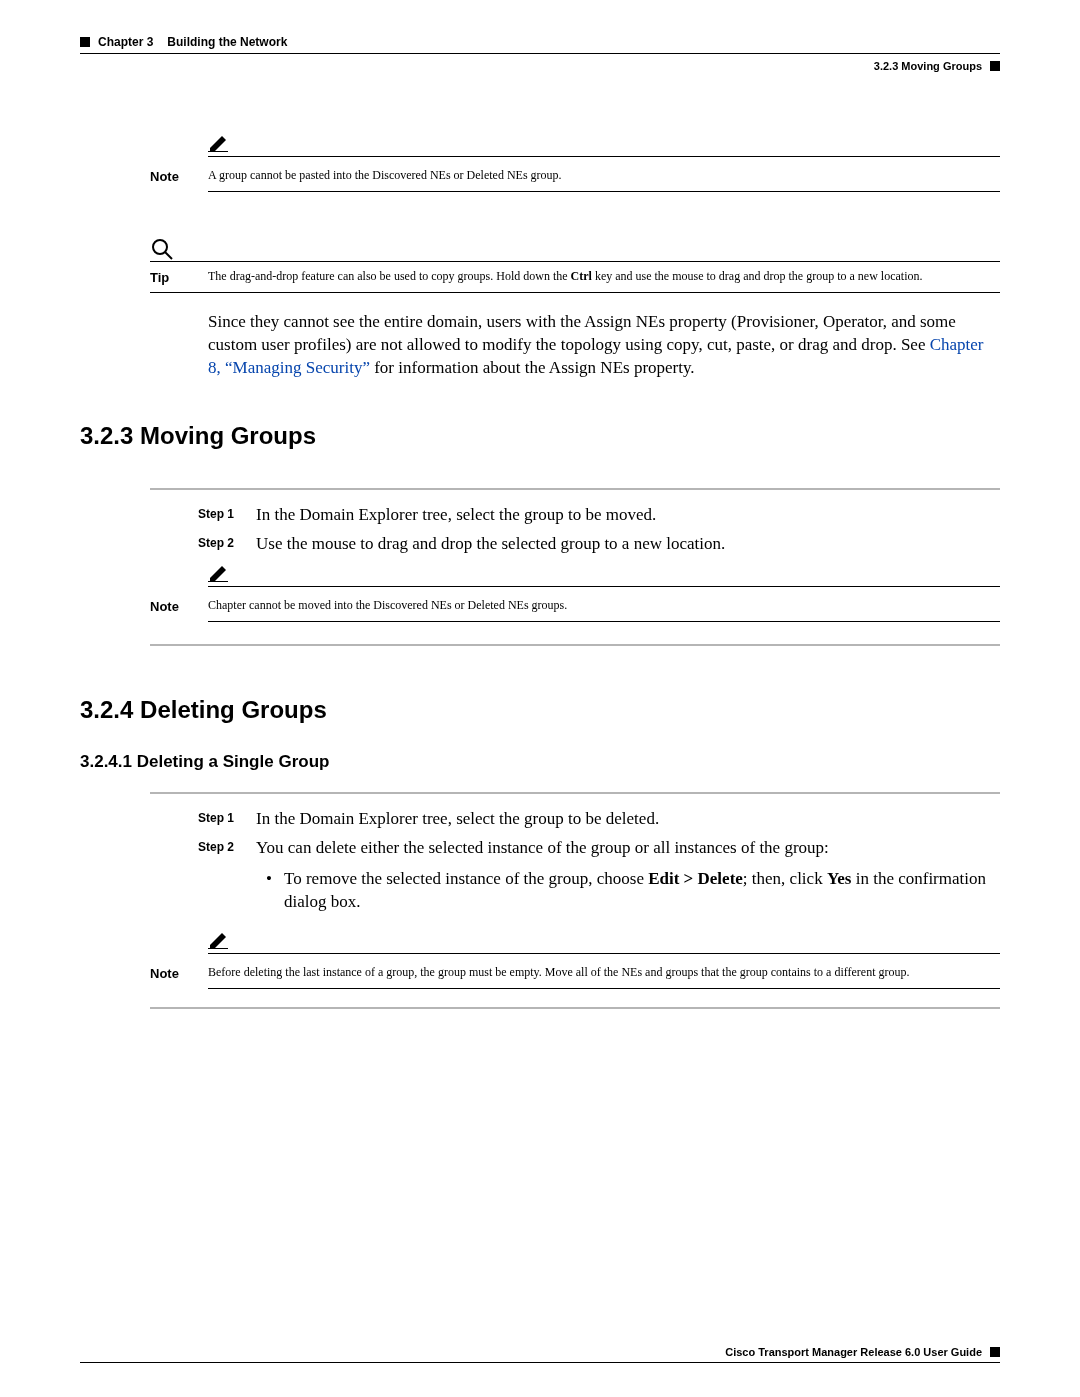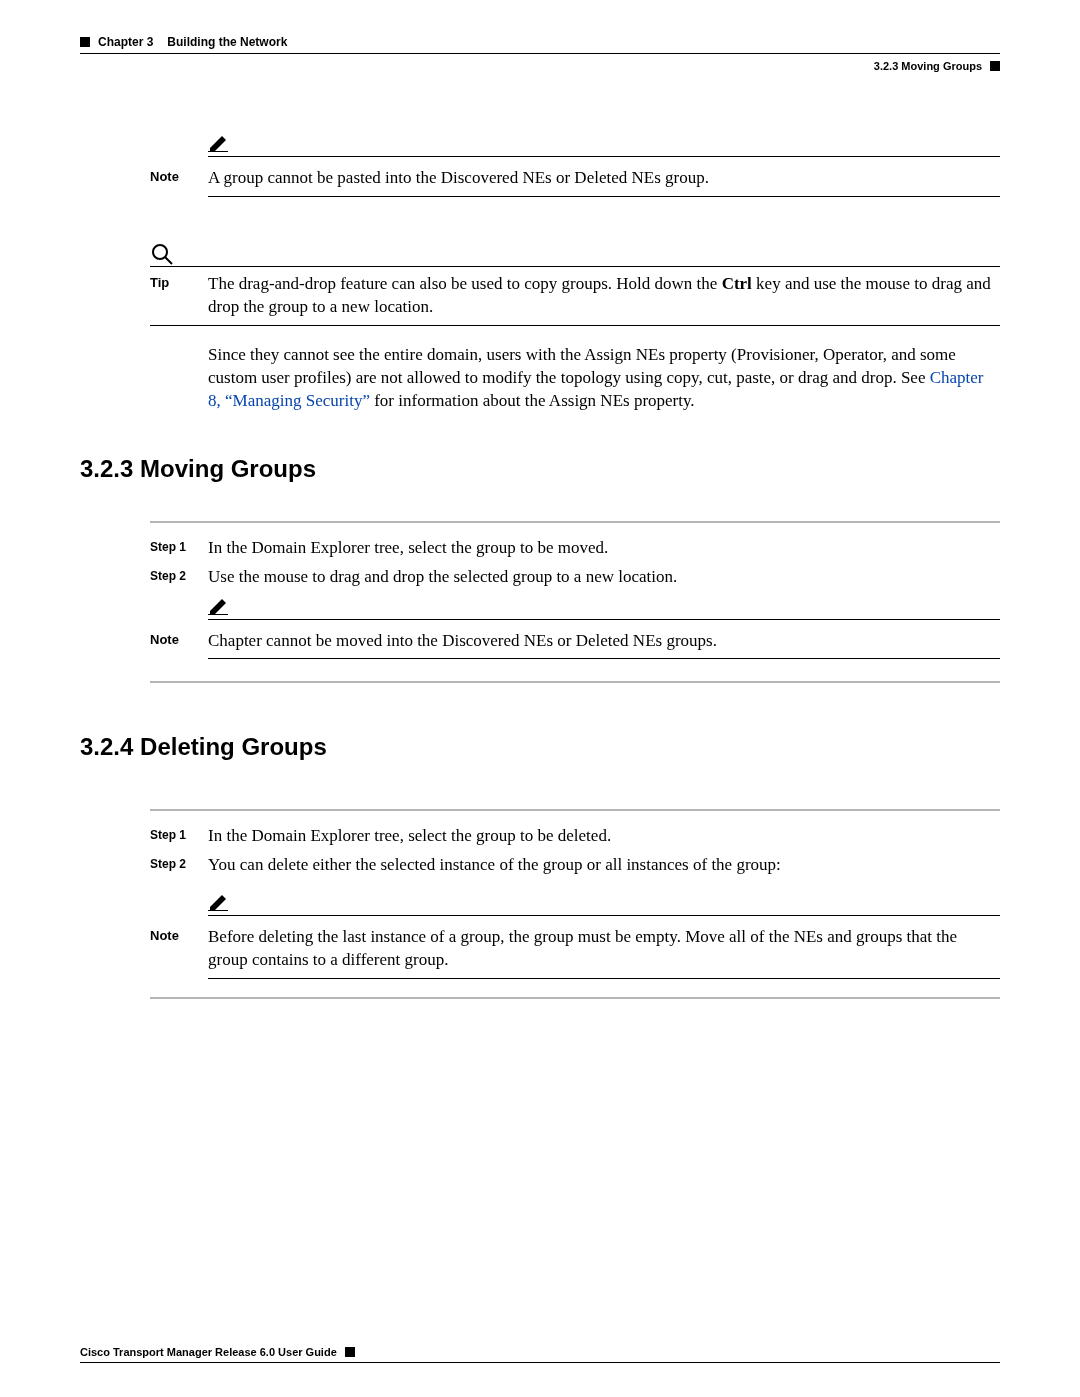--- a/index.html
+++ b/index.html
@@ -64,21 +64,21 @@
     width: 58px;
     flex-shrink: 0;
   }
   .callout-label {
     font-family: Arial, Helvetica, sans-serif;
     font-size: 13px;
     font-weight: bold;
   }
   .callout-body {
     flex: 1;
-    font-size: 17px;
+    font-size: 12px;
     line-height: 1.35;
   }
   .callout-icon {
     height: 22px;
     margin-bottom: 2px;
   }
   .rule-thin {
     border-top: 1px solid #000;
     height: 0;
   }
@@ -119,20 +119,21 @@
     align-items: flex-start;
     margin-bottom: 6px;
   }
   .step-label {
     width: 58px;
     flex-shrink: 0;
     font-family: Arial, Helvetica, sans-serif;
     font-size: 12px;
     font-weight: bold;
     padding-top: 3px;
+    margin-left: 48px;
   }
   .step-body {
     flex: 1;
     font-size: 17px;
     line-height: 1.35;
   }
   .rule-gray {
     border-top: 2px solid #b5b5b5;
     height: 0;
   }
@@ -156,20 +157,21 @@
   }
   .bold { font-weight: bold; }
   .footer {
     position: absolute;
     left: 80px;
     right: 80px;
     bottom: 30px;
   }
   .footer-title-row {
     display: flex;
+    justify-content: flex-end;
     align-items: center;
     font-family: Arial, Helvetica, sans-serif;
     font-size: 11px;
     font-weight: bold;
     margin-top: 16px;
   }
   .footer-rule {
     border-top: 1px solid #000;
     margin-top: 4px;
     margin-bottom: 4px;
@@ -309,36 +311,40 @@
     </div>
 
     <div style="height:22px"></div>
     <div class="rule-gray"></div>
   </div>
 
   <div style="height:50px"></div>
   <h2 class="section">3.2.4  Deleting Groups</h2>
 
   <div style="height:28px"></div>
+  <h3 class="subsection">3.2.4.1  Deleting a Single Group</h3>
 
   <div class="content-outer">
     <div style="height:20px"></div>
     <div class="rule-gray"></div>
     <div style="height:14px"></div>
 
     <div class="steps">
       <div class="step-row">
         <div class="step-label">Step 1</div>
         <div class="step-body">In the Domain Explorer tree, select the group to be deleted.</div>
       </div>
       <div class="step-row">
         <div class="step-label">Step 2</div>
         <div class="step-body">
           <span>You can delete either the selected instance of the group or all instances of the group:</span>
           <ul class="bullets">
+            <li>
+              <span>To remove the selected instance of the group, choose </span><span class="bold">Edit &gt; Delete</span><span>; then, click </span><span class="bold">Yes</span><span> in the confirmation dialog box.</span>
+            </li>
           </ul>
         </div>
       </div>
     </div>
 
     <div style="margin-top:4px">
       <div style="margin-left:58px" class="callout-icon">
         <svg class="pen-icon" width="24" height="20" viewBox="0 0 24 20">
           <path d="M2 16 L14 4 L18 8 L6 20 L2 20 Z" fill="#000"></path>
           <path d="M0 20 L20 20" stroke="#000" stroke-width="2"></path>

